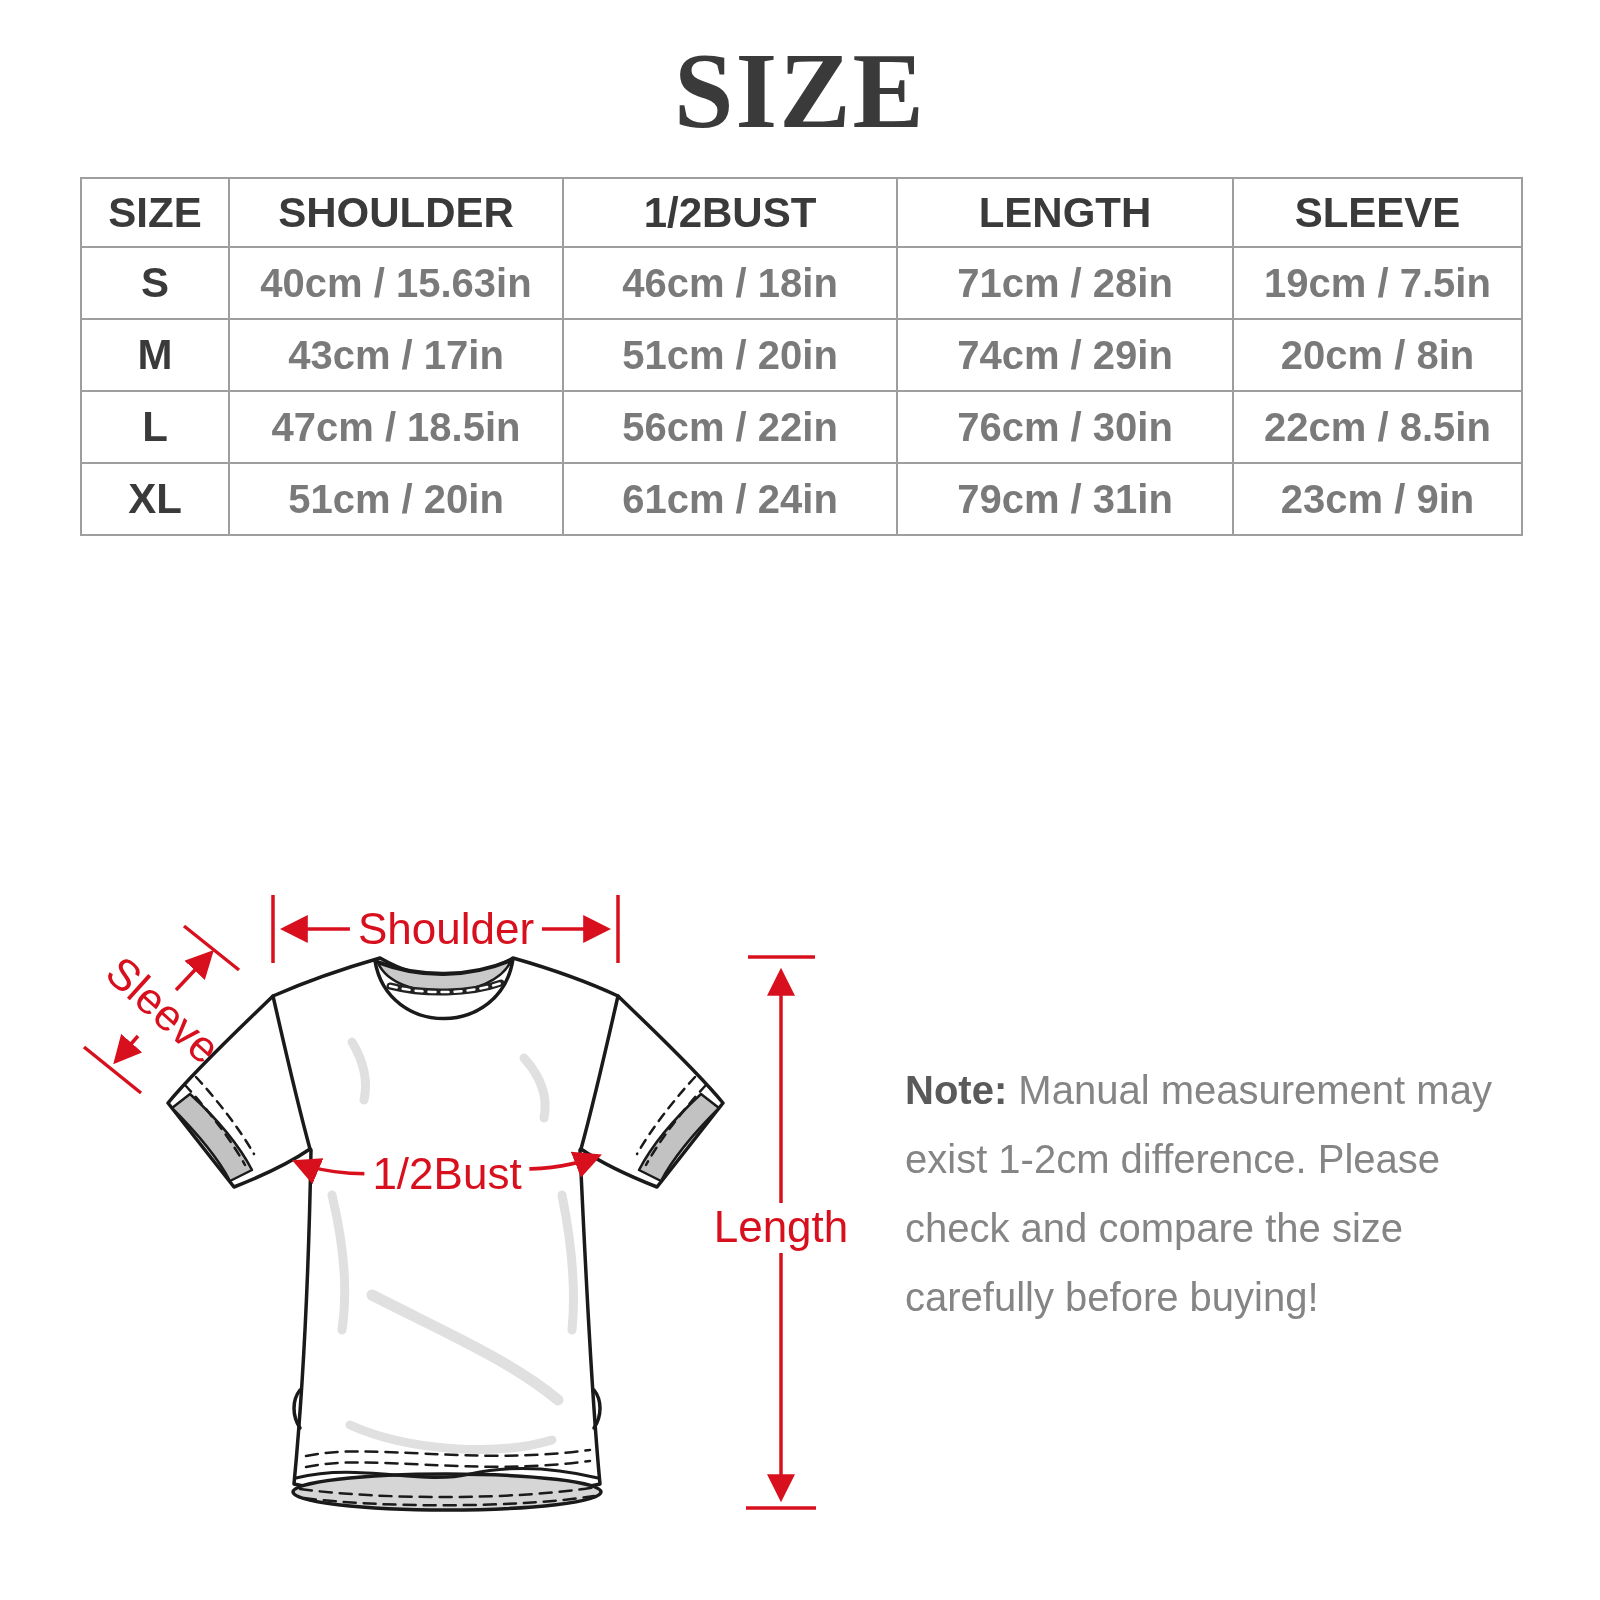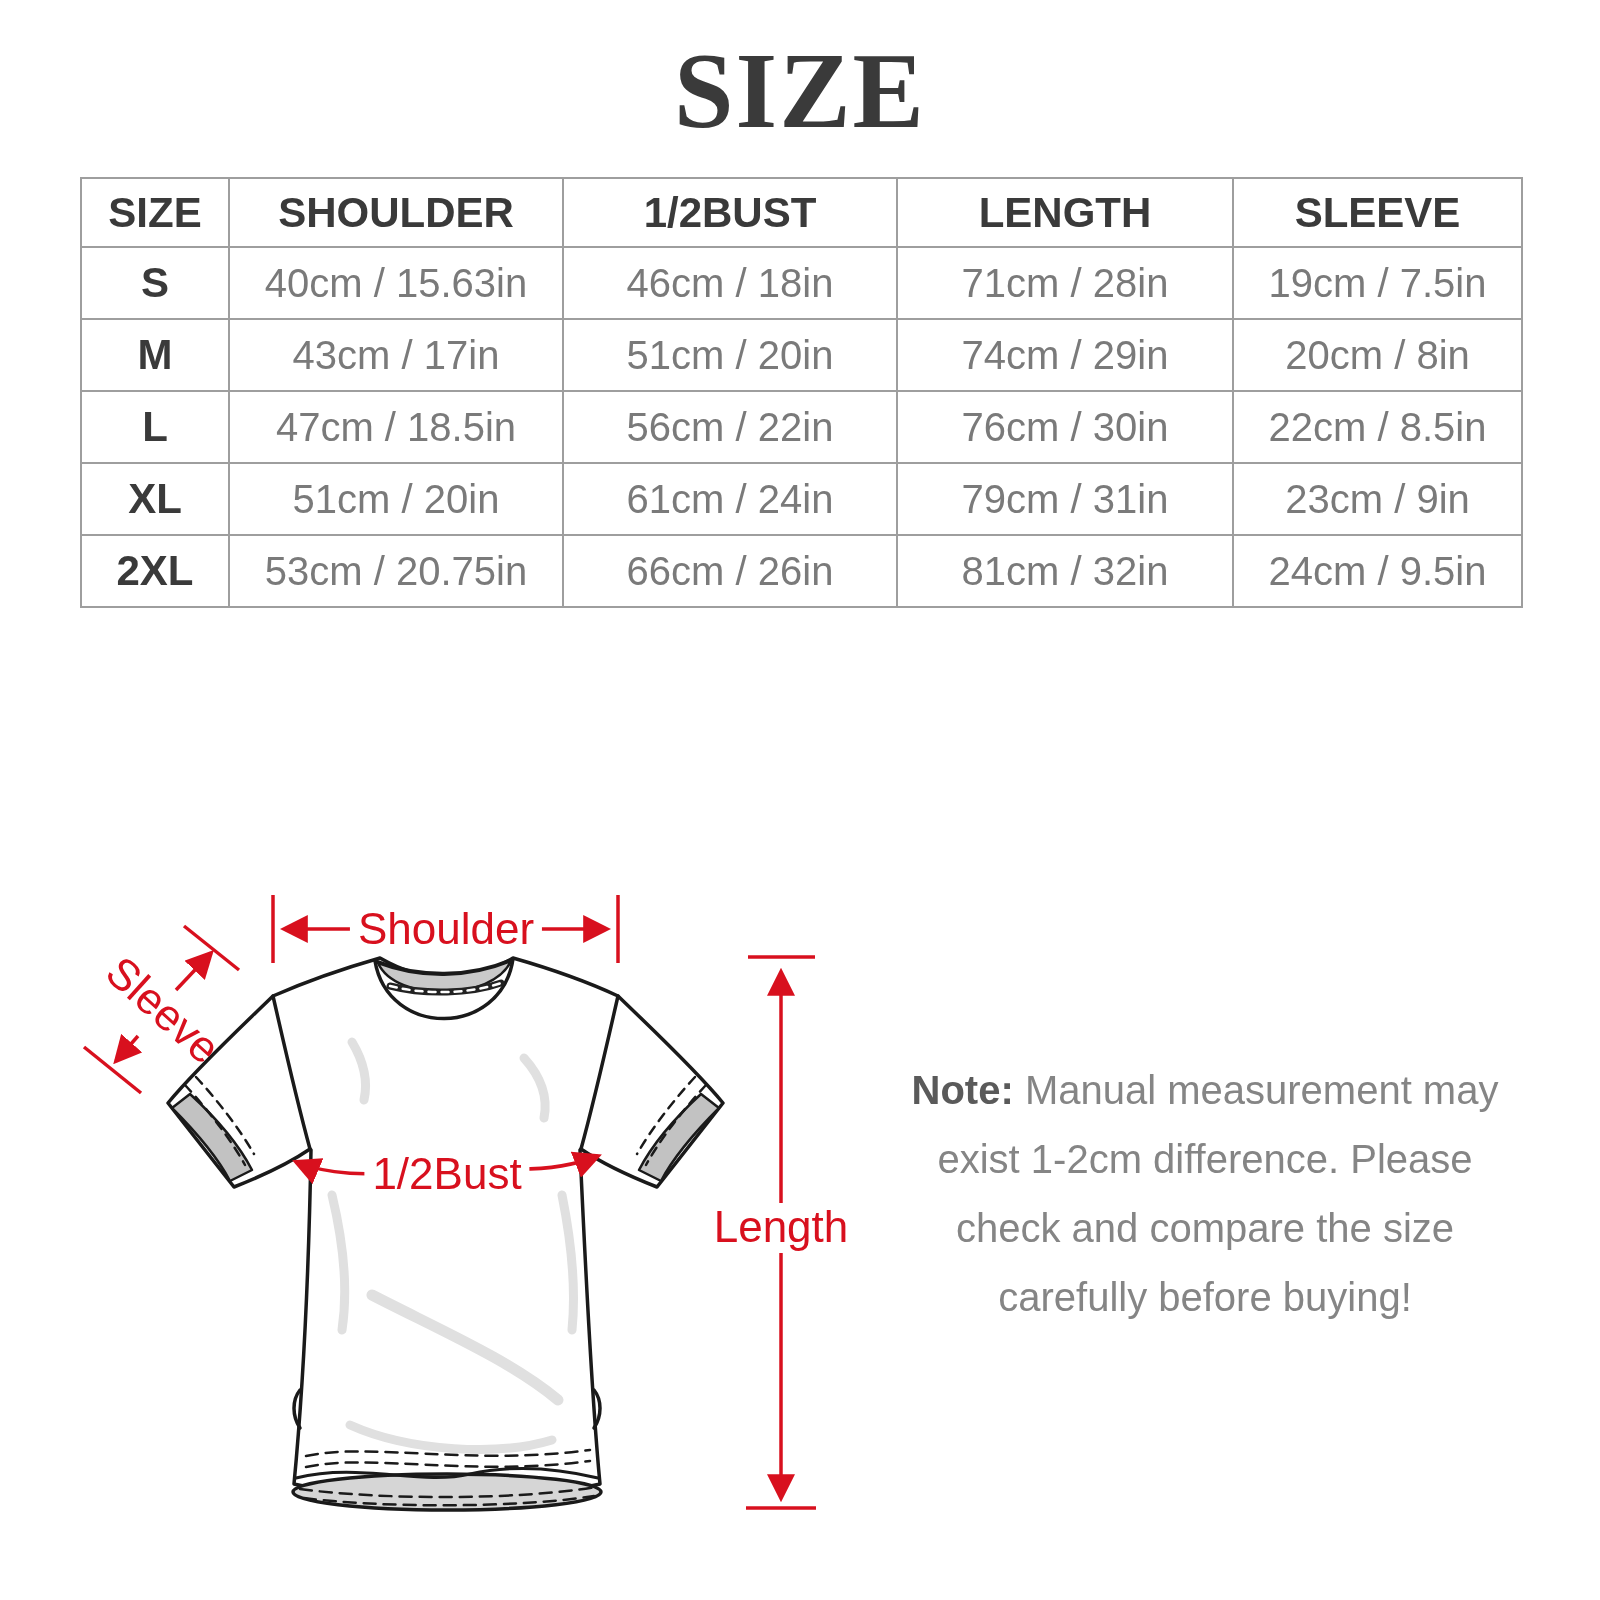--- a/index.html
+++ b/index.html
@@ -25,33 +25,33 @@
     position:absolute;left:80px;top:177px;width:1441px;
     border-collapse:collapse;table-layout:fixed;
   }
   .size-table th,.size-table td{
     border:2px solid var(--border);text-align:center;vertical-align:middle;
     padding:0;overflow:hidden;white-space:nowrap;
   }
   .size-table th{
     height:69px;font-size:42px;font-weight:bold;color:var(--ink);
   }
-  .size-table td{height:72px;font-size:40px;color:var(--muted);font-weight:normal;}
+  .size-table td{height:72px;font-size:40px;color:var(--muted);font-weight:bold;}
   .size-table td.size-col{font-weight:bold;color:var(--ink);font-size:42px;}
   .diagram{position:absolute;left:0;top:860px;width:1600px;height:740px;}
   .diagram svg{position:absolute;left:0;top:0;}
   .red-label{
     position:absolute;color:var(--accent);font-size:44px;line-height:48px;
     white-space:nowrap;transform:translate(-50%,-50%);background:#ffffff;
     padding:0 8px;z-index:3;
   }
   .red-label.rotated{background:transparent;transform:translate(-50%,-50%) rotate(42deg);padding:0;}
   .note-block{
     position:absolute;left:905px;top:1056px;width:600px;
-    font-size:40px;line-height:69px;color:var(--note-body);z-index:2;text-align:center;
+    font-size:40px;line-height:69px;color:var(--note-body);z-index:2;
   }
   .note-block .note-label{font-weight:bold;color:var(--note-label);}
 </style>
 </head>
 <body>
 
 <div class="page-title">SIZE</div>
 
 <table class="size-table">
   <thead>
@@ -84,27 +84,20 @@
         <td>56cm / 22in</td>
         <td>76cm / 30in</td>
         <td>22cm / 8.5in</td>
       </tr>
       <tr>
         <td class="size-col">XL</td>
         <td>51cm / 20in</td>
         <td>61cm / 24in</td>
         <td>79cm / 31in</td>
         <td>23cm / 9in</td>
-      </tr>
-      <tr>
-        <td class="size-col">2XL</td>
-        <td>53cm / 20.75in</td>
-        <td>66cm / 26in</td>
-        <td>81cm / 32in</td>
-        <td>24cm / 9.5in</td>
       </tr>
     </tbody>
 </table>
 
 <div class="diagram">
   <svg width="1600" height="740" viewBox="0 860 1600 740">
     <defs>
       <marker id="ah" viewBox="0 0 10 10" refX="8.5" refY="5" markerWidth="8" markerHeight="8" orient="auto">
         <path d="M0,0 L10,5 L0,10 Z" fill="#d8101e"></path>
       </marker>

